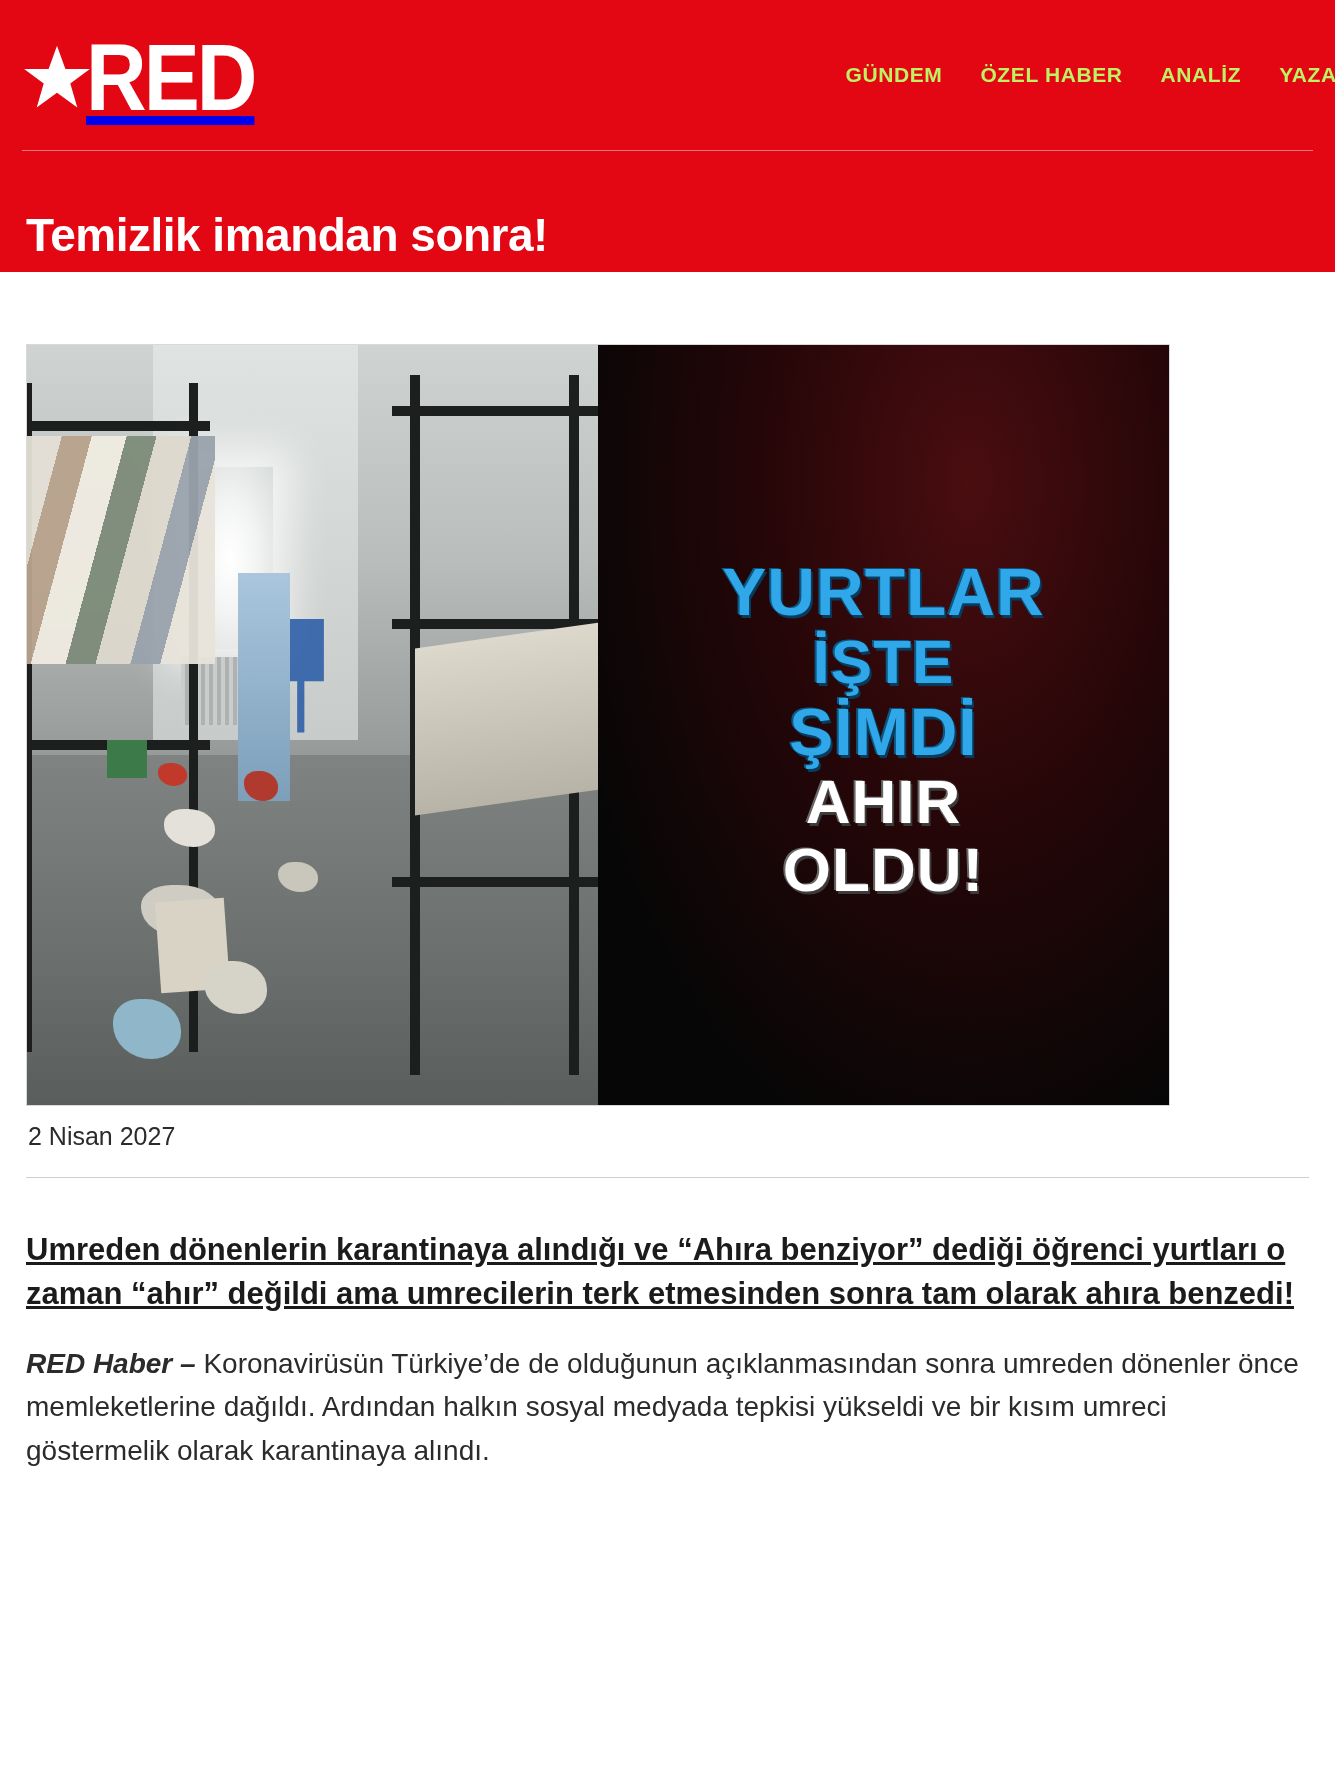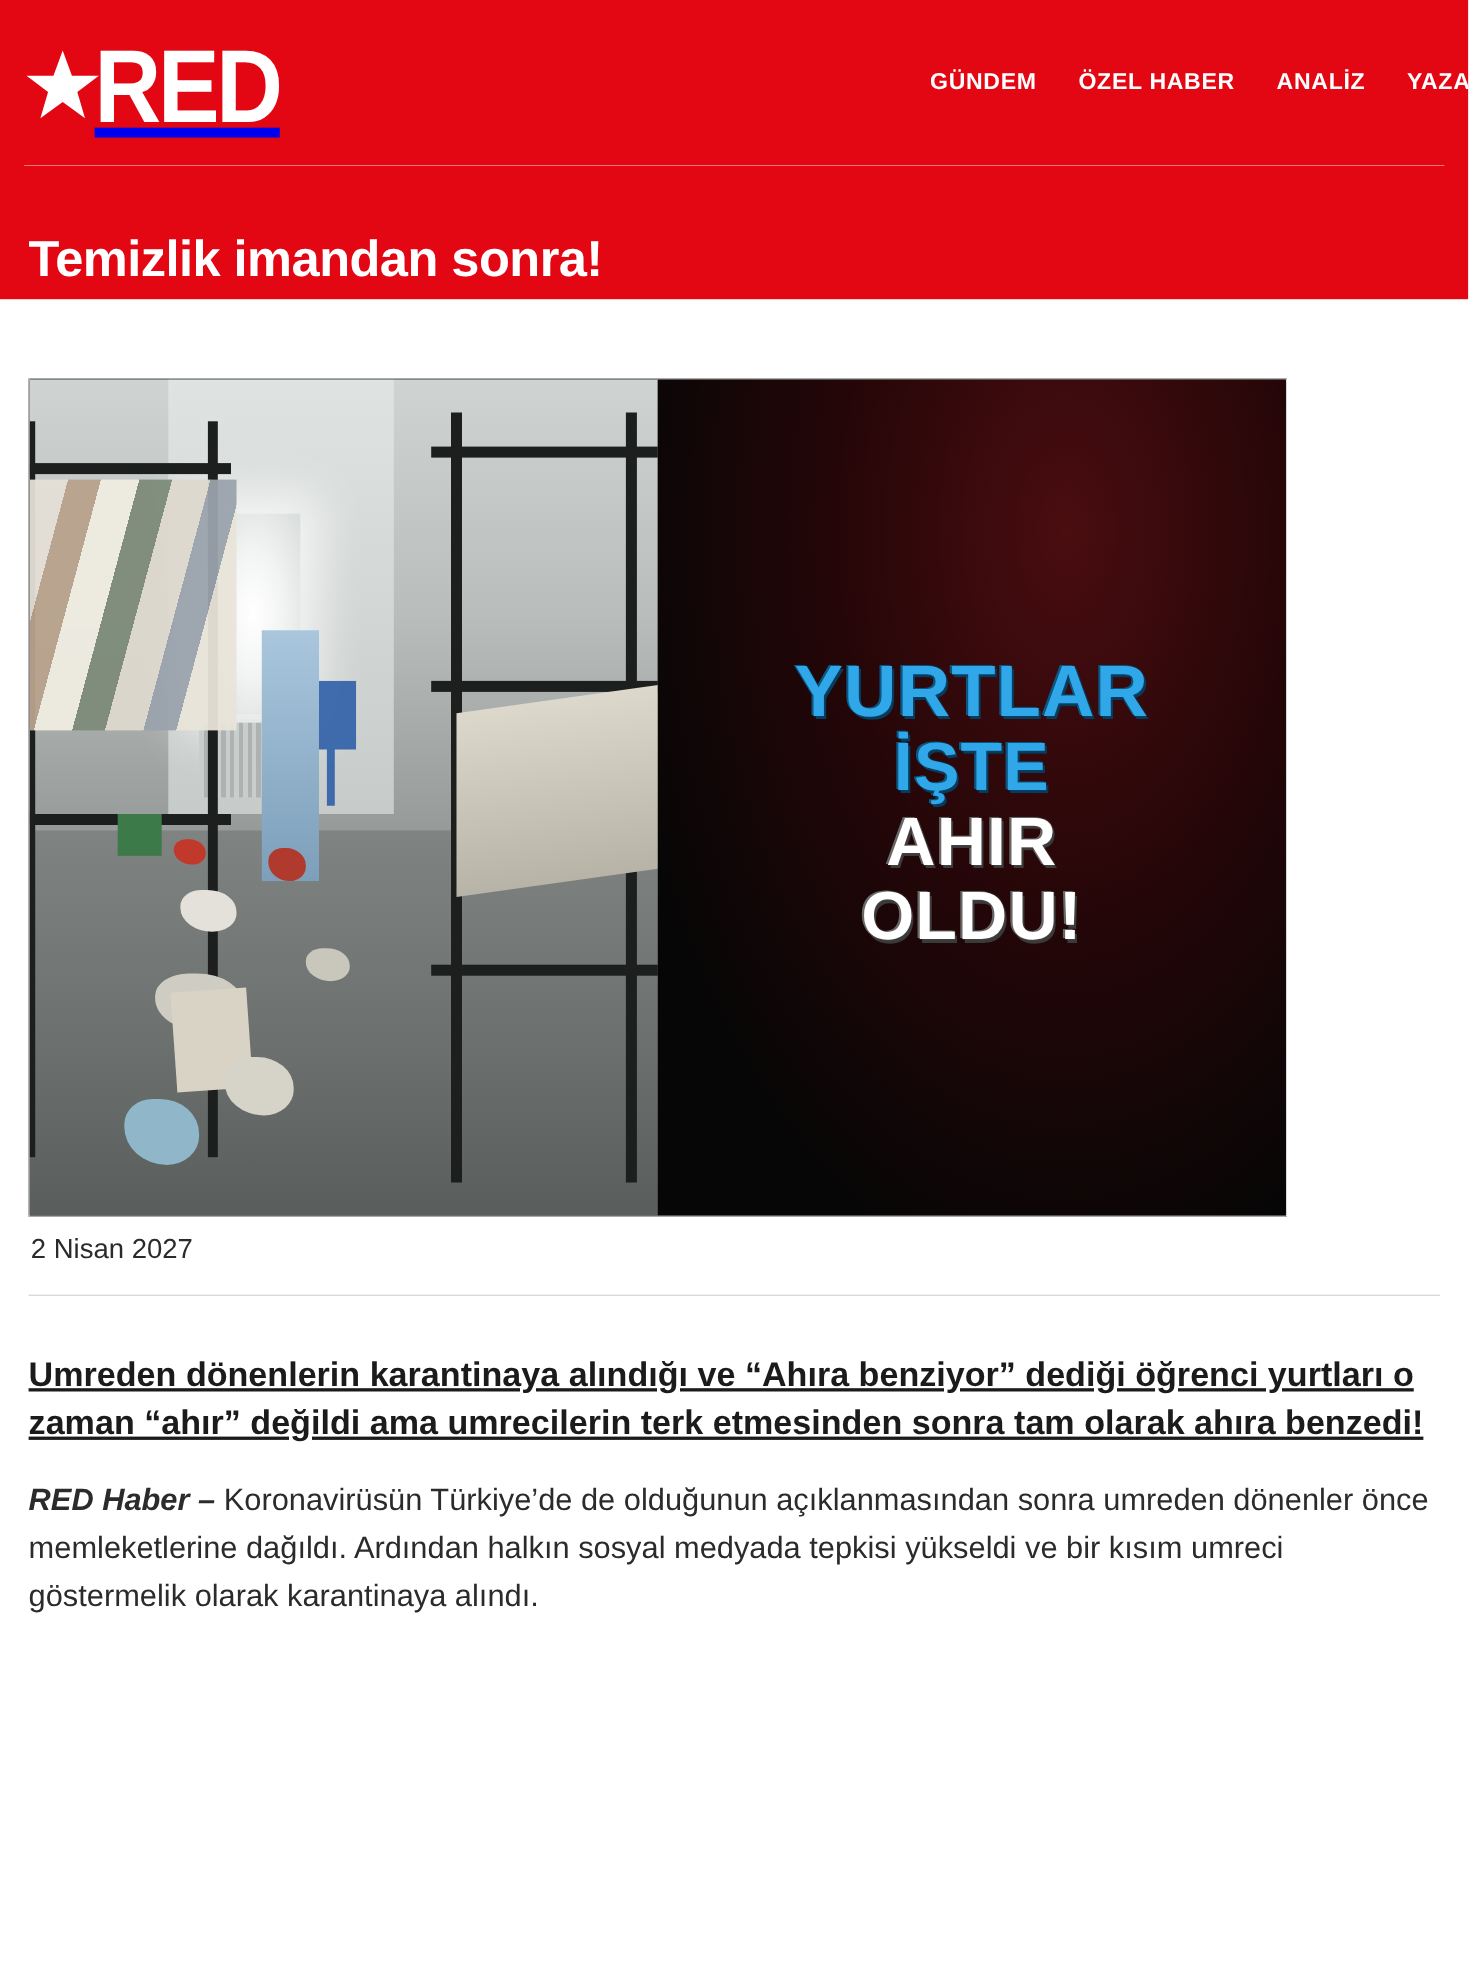--- a/index.html
+++ b/index.html
@@ -64,21 +64,21 @@
 
   .main-nav {
     display: flex;
     align-items: center;
     gap: 38px;
     padding-right: 0px;
     margin-right: -10px;
   }
 
   .nav-item {
-    color: #ffffff;
+    color: #bef264;
     font-size: 21px;
     font-weight: bold;
     letter-spacing: 0.6px;
     text-decoration: none;
     white-space: nowrap;
     cursor: pointer;
     font-family: "Liberation Sans", sans-serif;
   }
   .nav-item:last-child { margin-right: -14px; }
 
@@ -346,20 +346,21 @@
         <div class="trash t5"></div>
         <div class="trash t2"></div>
         <div class="bag"></div>
         <div class="trash t3"></div>
         <div class="trash t4"></div>
       </div>
 
       <div class="overlay-panel">
         <div class="ol-line ol-blue ol-1">YURTLAR</div>
         <div class="ol-line ol-blue ol-2">İŞTE</div>
+        <div class="ol-line ol-blue ol-3">ŞİMDİ</div>
         <div class="ol-line ol-white ol-4">AHIR</div>
         <div class="ol-line ol-white ol-5">OLDU!</div>
       </div>
     </figure>
 
     <div class="figure-date">2 Nisan 2027</div>
 
     <hr class="divider">
 
     <p class="article-summary">Umreden dönenlerin karantinaya alındığı ve “Ahıra benziyor” dediği öğrenci yurtları o zaman “ahır” değildi ama umrecilerin terk etmesinden sonra tam olarak ahıra benzedi!</p>

